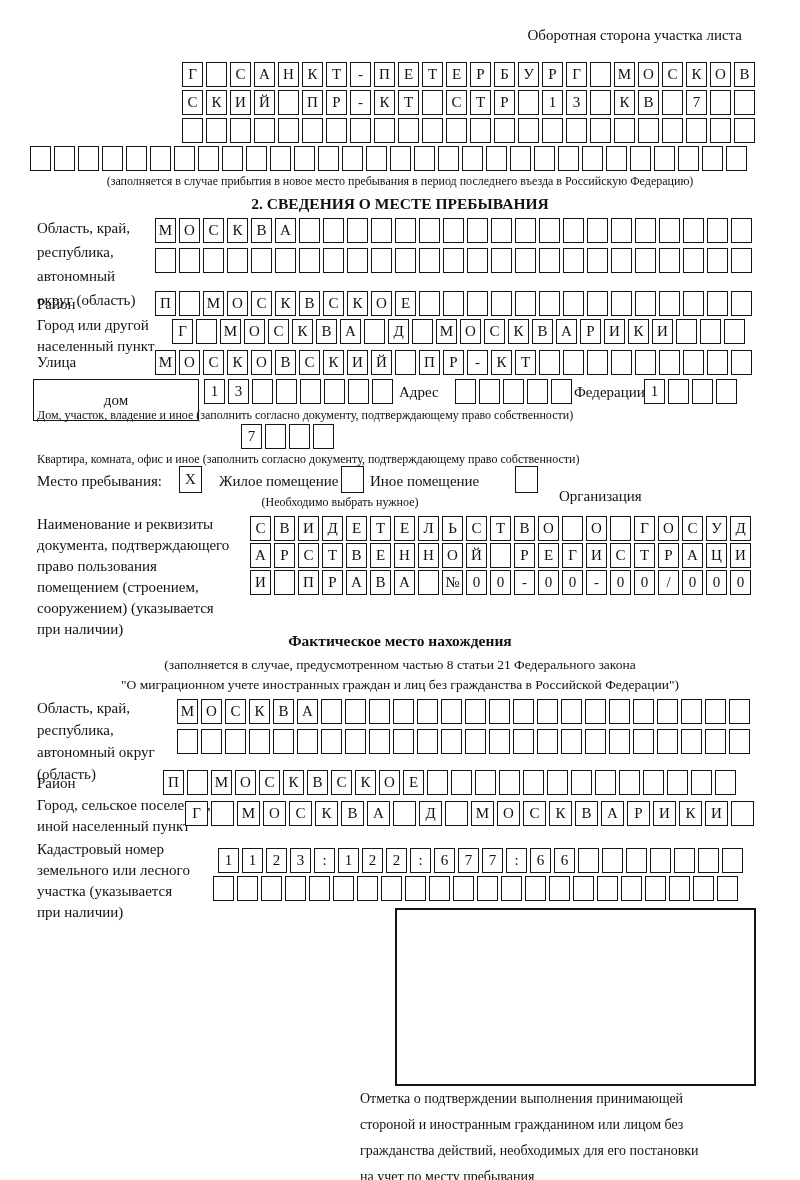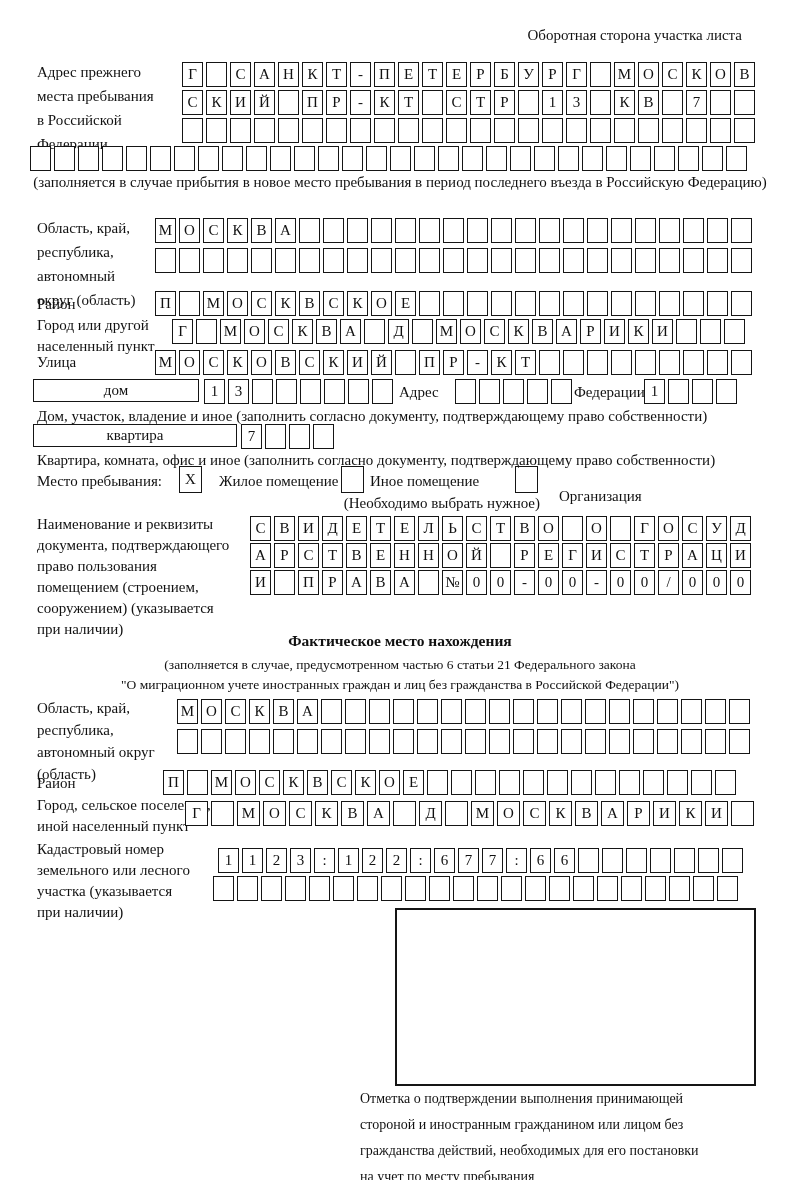--- a/index.html
+++ b/index.html
@@ -2,45 +2,41 @@
 <html><head>
 <meta charset="utf-8">
 <style>
   html,body{margin:0;padding:0;background:#fff}
   .page{position:relative;width:800px;height:1180px;background:#fff;overflow:hidden;
         font-family:"Liberation Serif","DejaVu Serif",serif;color:#111}
   .corner{position:absolute;font-size:15px}
   .lbl{position:absolute;font-size:15px;line-height:24px;white-space:pre-line}
   .lh21{line-height:21px}
   .lh22{line-height:22px}
-  .cap{position:absolute;font-size:15px}
+  .cap{position:absolute;font-size:12px}
   .center{left:0;width:800px;text-align:center}
   .title{position:absolute;font-size:15.5px;font-weight:bold}
   .cellrow{position:absolute;display:flex;gap:3px}
   .cell{flex:none;width:21px;height:25px;border:1.6px solid #151515;box-sizing:border-box;
         display:flex;align-items:center;justify-content:center;font-size:15px;background:#fff}
   .p26 .cell{width:23px}
-  .fieldbox{position:absolute;height:23px;border:1.6px solid #151515;box-sizing:border-box;
+  .fieldbox{position:absolute;height:42px;border:1.6px solid #151515;box-sizing:border-box;
         display:flex;align-items:center;justify-content:center;font-size:15px}
   .chk{position:absolute;width:23px;height:27px;border:1.6px solid #151515;box-sizing:border-box;
         display:flex;align-items:center;justify-content:center;font-size:15px}
   .stamp{position:absolute;border:2px solid #151515;background:#fff}
   .stampcap{position:absolute;font-size:14px;line-height:26px;text-align:left;white-space:pre-line}
 </style>
 </head>
 <body>
 
 <div class="page">
 
   <div class="corner" style="top:27px;right:58px">Оборотная сторона участка листа</div>
 
-  <div class="lbl" style="left:37px;top:60px;width:150px">Адрес прежнего
-места пребывания
-в Российской
-Федерации</div>
   <div class="cellrow" style="left:182px;top:62px">
       <span class="cell">Г</span>
       <span class="cell"></span>
       <span class="cell">С</span>
       <span class="cell">А</span>
       <span class="cell">Н</span>
       <span class="cell">К</span>
       <span class="cell">Т</span>
       <span class="cell">-</span>
       <span class="cell">П</span>
@@ -139,20 +135,21 @@
       <span class="cell"></span>
       <span class="cell"></span>
       <span class="cell"></span>
       <span class="cell"></span>
       <span class="cell"></span>
       <span class="cell"></span>
       <span class="cell"></span>
     </div>
   <div class="cap center" style="top:174px">(заполняется в случае прибытия в новое место пребывания в период последнего въезда в Российскую Федерацию)</div>
 
+  <div class="title center" style="top:195px">2. СВЕДЕНИЯ О МЕСТЕ ПРЕБЫВАНИЯ</div>
 
   <div class="lbl" style="left:37px;top:216px;width:140px">Область, край,
 республика,
 автономный
 округ (область)</div>
   <div class="cellrow" style="left:155px;top:218px">
       <span class="cell">М</span>
       <span class="cell">О</span>
       <span class="cell">С</span>
       <span class="cell">К</span>
@@ -314,37 +311,36 @@
     </div>
   <div class="lbl" style="left:574px;top:380px">Федерации</div>
   <div class="cellrow" style="left:644px;top:379px">
       <span class="cell">1</span>
       <span class="cell"></span>
       <span class="cell"></span>
       <span class="cell"></span>
     </div>
   <div class="cap" style="left:37px;top:408px">Дом, участок, владение и иное (заполнить согласно документу, подтверждающему право собственности)</div>
 
-  <div class="fieldbox" style="left:33px;top:424px;width:204px">квартира</div>
   <div class="cellrow" style="left:241px;top:424px">
       <span class="cell">7</span>
       <span class="cell"></span>
       <span class="cell"></span>
       <span class="cell"></span>
     </div>
   <div class="cap" style="left:37px;top:452px">Квартира, комната, офис и иное (заполнить согласно документу, подтверждающему право собственности)</div>
 
   <div class="lbl" style="left:37px;top:469px">Место пребывания:</div>
   <div class="chk" style="left:179px;top:466px">X</div>
   <div class="lbl" style="left:219px;top:469px">Жилое помещение</div>
   <div class="chk" style="left:341px;top:466px"></div>
   <div class="lbl" style="left:370px;top:469px">Иное помещение</div>
   <div class="chk" style="left:515px;top:466px"></div>
   <div class="lbl" style="left:559px;top:484px">Организация</div>
-  <div class="cap" style="left:140px;top:495px;width:400px;text-align:right">(Необходимо выбрать нужное)</div>
+  <div class="cap" style="left:140px;top:495px;width:400px;text-align:center">(Необходимо выбрать нужное)</div>
 
   <div class="lbl lh21" style="left:37px;top:514px;width:220px">Наименование и реквизиты
 документа, подтверждающего
 право пользования
 помещением (строением,
 сооружением) (указывается
 при наличии)</div>
   <div class="cellrow" style="left:250px;top:516px">
       <span class="cell">С</span>
       <span class="cell">В</span>
@@ -409,21 +405,21 @@
       <span class="cell">-</span>
       <span class="cell">0</span>
       <span class="cell">0</span>
       <span class="cell">/</span>
       <span class="cell">0</span>
       <span class="cell">0</span>
       <span class="cell">0</span>
     </div>
 
   <div class="title center" style="top:632px">Фактическое место нахождения</div>
-  <div class="cap center" style="top:657px;font-size:13.5px">(заполняется в случае, предусмотренном частью 6 статьи 21 Федерального закона</div>
+  <div class="cap center" style="top:657px;font-size:13.5px">(заполняется в случае, предусмотренном частью 8 статьи 21 Федерального закона</div>
   <div class="cap center" style="top:677px;font-size:13.5px">"О миграционном учете иностранных граждан и лиц без гражданства в Российской Федерации")</div>
 
   <div class="lbl lh22" style="left:37px;top:697px;width:150px">Область, край,
 республика,
 автономный округ
 (область)</div>
   <div class="cellrow" style="left:177px;top:699px">
       <span class="cell">М</span>
       <span class="cell">О</span>
       <span class="cell">С</span>

